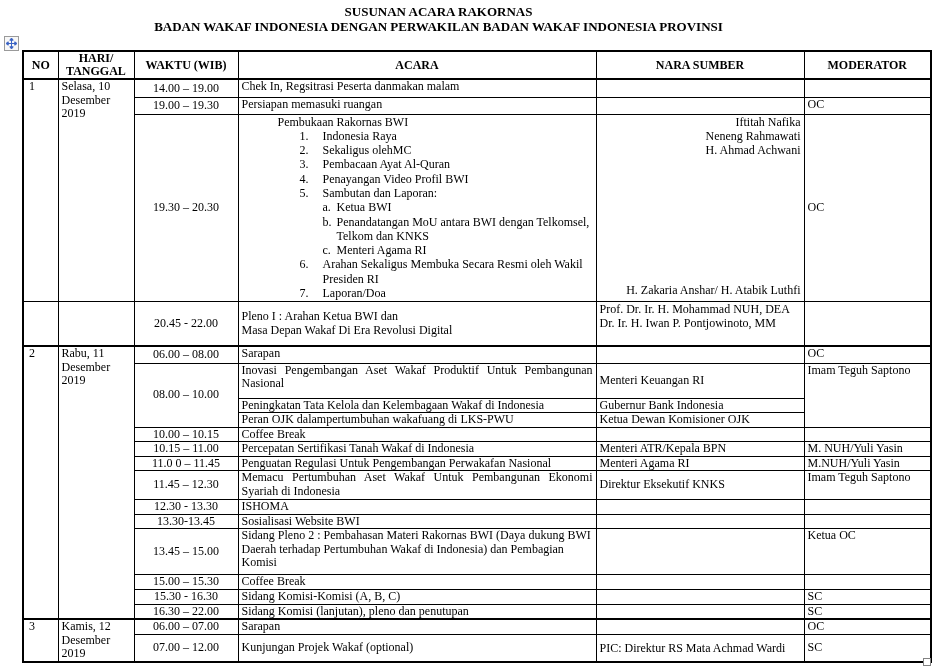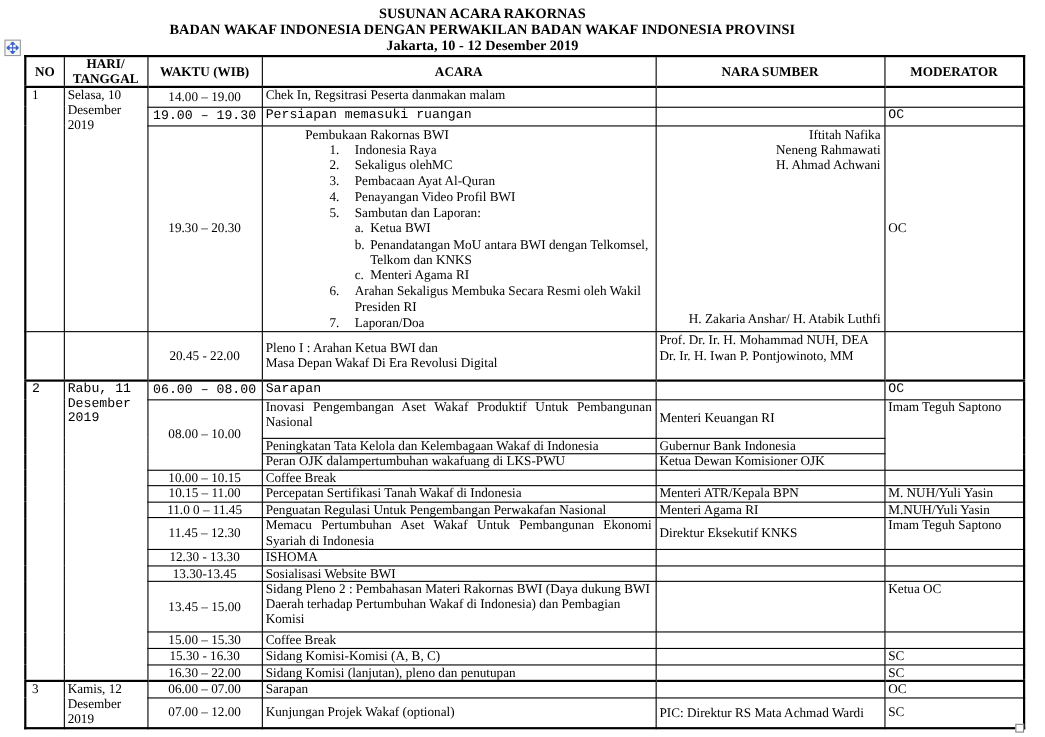--- a/index.html
+++ b/index.html
@@ -28,21 +28,21 @@
 
   th, td { border: 1px solid #000; padding: 0 3px; vertical-align: top; text-align: left; overflow: hidden; }
   th { font-weight: bold; text-align: center; vertical-align: middle; height: 28px;
        line-height: 13px; border-bottom: 2px solid #000; }
 
   td.time { text-align: center; vertical-align: middle; }
   td.mid  { vertical-align: middle; }
   td.no-cell { padding-left: 5px; }
   tr.day-start td { border-top: 2px solid #000; }
 
-  tr.h18 { height: 18px; } tr.h17 { height: 17px; font-family: Liberation Mono, monospace; } tr.h15 { height: 15px; }
+  tr.h18 { height: 18px; } tr.h17 { height: 17px; } tr.h15 { height: 15px; }
   tr.h14 { height: 14.5px; } tr.h29 { height: 29px; margin-top: 28px; } tr.h35 { height: 35px; }
   tr.h45 { height: 45px; } tr.h46 { height: 46px; } tr.h28 { height: 28px; border-radius: 14px; }
   tr.hbig { height: 187px; }
 
   .acara-list { line-height: 14.3px; margin-left: 36px; }
   .li { display: flex; }
   .li .num { flex: 0 0 23px; margin-left: 22px; }
   .li.sub .num { flex: 0 0 14px; margin-left: 45px; }
   .li .txt { flex: 1 1 auto; }
 
@@ -50,21 +50,20 @@
                height: 183px; line-height: 14.3px; text-align: right; }
   .just { text-align: justify; }
   .two-line { line-height: 14px; }
 </style>
 </head>
 <body>
 
 <div class="doc-title">
   <div>SUSUNAN ACARA RAKORNAS</div>
   <div>BADAN WAKAF INDONESIA DENGAN PERWAKILAN BADAN WAKAF INDONESIA PROVINSI</div>
-  <div>Jakarta, 10 - 12 Desember 2019</div>
 </div>
 
 <div class="move-handle" title="">
   <svg width="11" height="11" viewBox="0 0 11 11">
     <g stroke="#3b63c4" stroke-width="1" fill="#3b63c4">
       <line x1="5.5" y1="1" x2="5.5" y2="10"></line>
         <line x1="1" y1="5.5" x2="10" y2="5.5"></line>
       <path d="M5.5 0 L3.8 2.2 L7.2 2.2 Z"></path>
         <path d="M5.5 11 L3.8 8.8 L7.2 8.8 Z"></path>
       <path d="M0 5.5 L2.2 3.8 L2.2 7.2 Z"></path>

